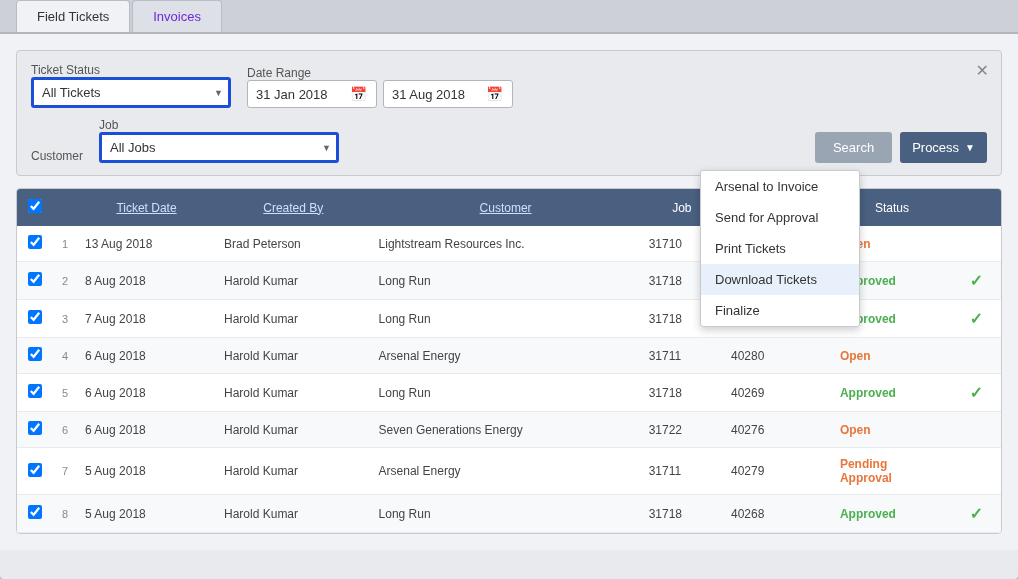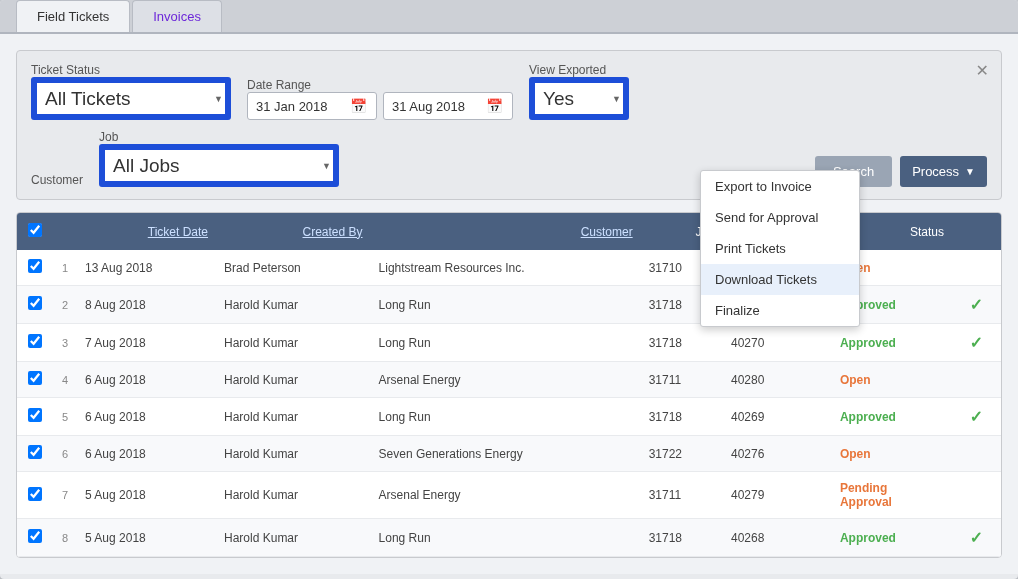--- a/index.html
+++ b/index.html
@@ -69,25 +69,25 @@
     .filter-group {
       display: flex;
       flex-direction: column;
     }
     .filter-label {
       font-size: 12px;
       color: #555;
       font-weight: normal;
     }
     .filter-select {
-      border: 6px solid #1d4ed8;
+      border: 3px solid #1d4ed8;
       background: #fff;
       border-radius: 3px;
       padding: 5px 24px 5px 8px;
-      font-size: 19px;
+      font-size: 13px;
       color: #333;
       appearance: none;
       -webkit-appearance: none;
       position: relative;
       cursor: pointer;
       width: 100%;
     }
     .select-wrapper {
       position: relative;
       display: inline-block;
@@ -199,21 +199,21 @@
     table {
       width: 100%;
       border-collapse: collapse;
     }
     thead tr {
       background: #4a6080;
       color: #fff;
     }
     thead th {
       padding: 10px 8px;
-      text-align: right;
+      text-align: center;
       font-size: 12px;
       font-weight: normal;
       white-space: nowrap;
     }
     thead th a {
       color: #cce0ff;
       text-decoration: underline;
       cursor: pointer;
     }
     thead th.check-col {
@@ -302,29 +302,20 @@
               <input type="text" class="date-input" value="31 Jan 2018" style="">
               <span class="cal-icon">📅</span>
             </div>
             <div class="date-input-wrapper">
               <input type="text" class="date-input" value="31 Aug 2018" style="">
               <span class="cal-icon">📅</span>
             </div>
           </div>
         </div>
 
-        <div class="filter-group">
-          <label class="filter-label">View Exported</label>
-          <div class="select-wrapper small">
-            <select class="filter-select">
-              <option>Yes</option>
-              <option>No</option>
-            </select>
-          </div>
-        </div>
       </div>
 
       <div class="filter-row">
         <div class="filter-group">
           <label class="filter-label">Customer</label>
         </div>
 
         <div class="filter-group">
           <label class="filter-label">Job</label>
           <div class="select-wrapper job-wide">
@@ -340,21 +331,21 @@
             <button class="process-btn">
               <span>Process</span>
               <span class="arrow">▼</span>
             </button>
           </div>
         </div>
       </div>
     </div>
 
     <div class="dropdown-menu">
-      <div class="dropdown-item">Export to Invoice</div>
+      <div class="dropdown-item">Arsenal to Invoice</div>
       <div class="dropdown-item">Send for Approval</div>
       <div class="dropdown-item">Print Tickets</div>
       <div class="dropdown-item highlighted">Download Tickets</div>
       <div class="dropdown-item">Finalize</div>
     </div>
 
     <div class="table-container">
       <table>
         <thead>
           <tr>

